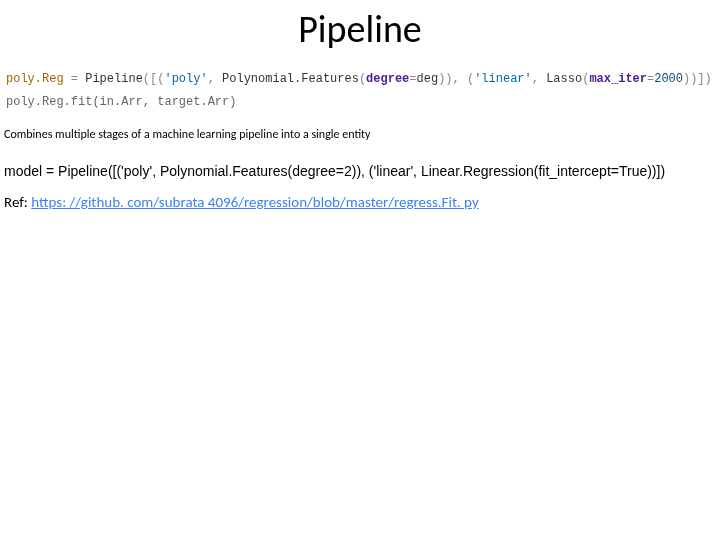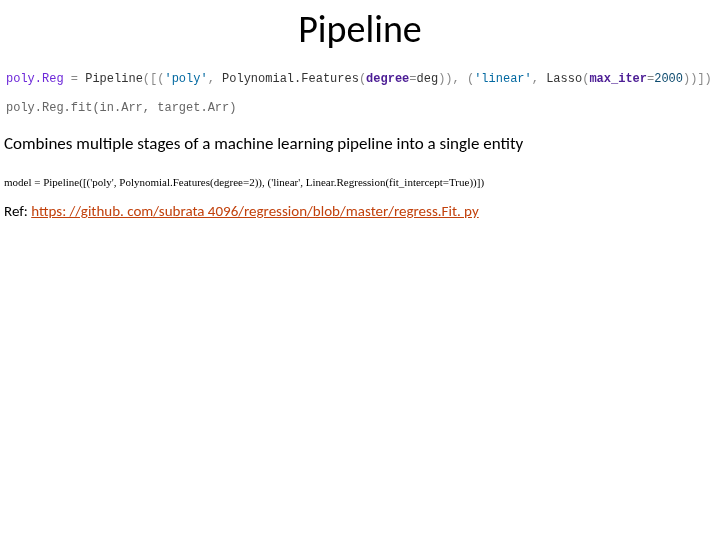--- a/index.html
+++ b/index.html
@@ -27,52 +27,52 @@
     font-family: Calibri, Arial, sans-serif;
   }
   .code-block {
     margin: 0 6px 4px 6px;
     font-size: 12px;
     line-height: 1.6;
     font-family: Consolas, "Courier New", monospace;
     white-space: nowrap;
   }
   .code-line2 {
-    margin: 12px 6px 18px 6px;
+    margin: 6px 6px 18px 6px;
     font-size: 12px;
     font-family: Consolas, "Courier New", monospace;
     color: #666;
     white-space: nowrap;
   }
-  .t-gray   { color: #6d28d9; text-align: right; }
+  .t-gray   { color: #a16207; text-align: right; }
   .t-op     { color: #888888; }
   .t-id     { color: #333333; }
   .t-paren  { color: #888888; }
   .t-str    { color: #0369a1; }
   .t-kw     { color: #4c1d95; font-weight: bold; }
   .t-num    { color: #0c4a6e; }
   .desc {
     margin: 16px 4px 12px 4px;
-    font-size: 17px;
+    font-size: 12px;
     font-family: Calibri, Arial, sans-serif;
   }
   .small-code {
     margin: 22px 4px 2px 4px;
-    font-size: 11px;
-    font-family: Liberation Serif, serif;
+    font-size: 14px;
+    font-family: Liberation Sans, sans-serif;
     white-space: nowrap;
   }
   .ref {
     margin: 14px 4px 0 4px;
     font-size: 15px;
     font-family: Calibri, Arial, sans-serif;
   }
   .ref-link {
     text-decoration: underline;
-    color: #c2410c;
+    color: #3b82f6;
   }
 </style>
 </head>
 <body>
 
 <div class="slide">
 
   <div class="title">Pipeline</div>
 
   <div class="code-block">

